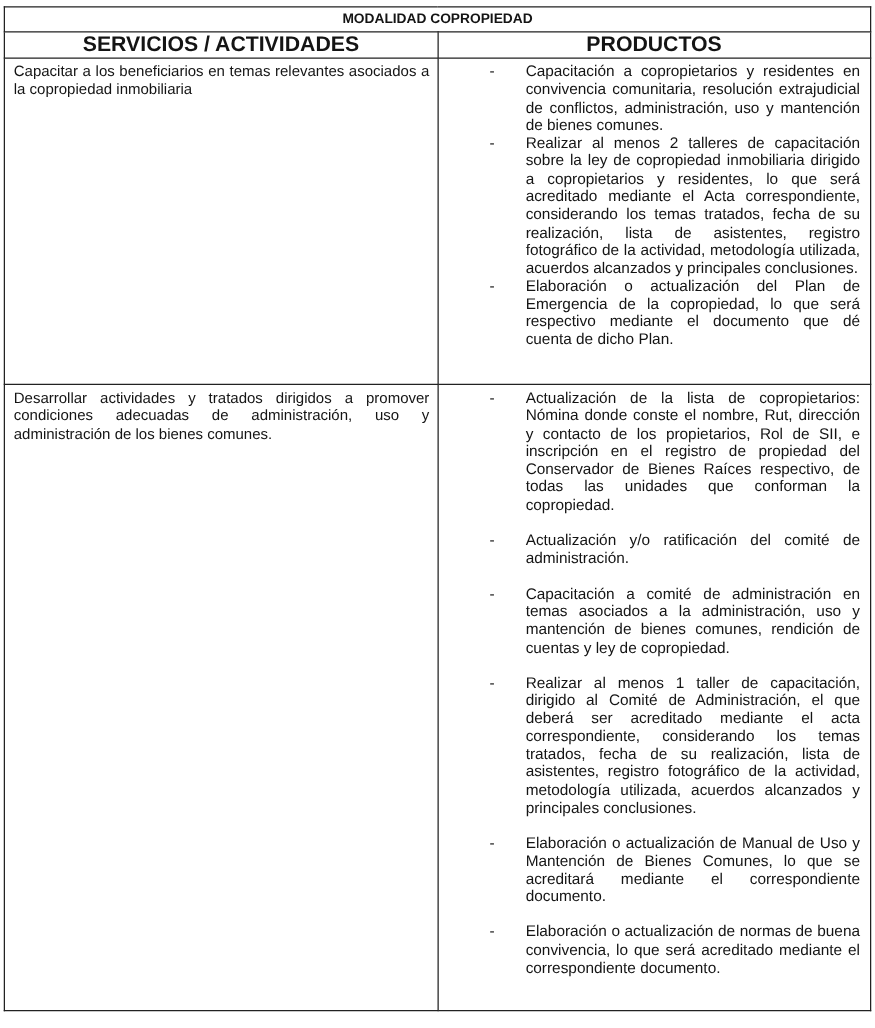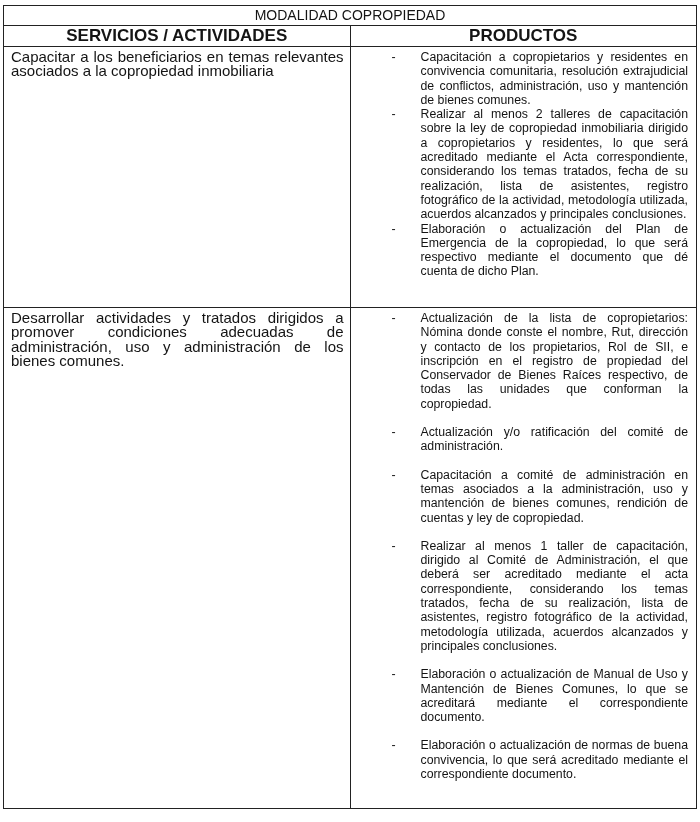--- a/index.html
+++ b/index.html
@@ -1,26 +1,26 @@
 <!DOCTYPE html>
 <html><head>
   <meta charset="utf-8">
   <style>
     html, body { margin: 0; padding: 0; background: #ffffff; }
     body { width: 700px; height: 822px; overflow: hidden; position: relative;
       font-family: "Liberation Sans", sans-serif; color: #141414; }
     .doc-table { position: absolute; left: 3px; top: 5px; width: 694px;
       border-collapse: collapse; table-layout: fixed; }
     .doc-table td, .doc-table th { border: 1.5px solid #222; vertical-align: top; padding: 0; }
-    .title-cell { height: 19px; text-align: center; font-weight: normal; font-size: 14px;
+    .title-cell { height: 19px; text-align: center; font-weight: bold; font-size: 11px;
       line-height: 19px; }
     .head-cell { height: 20px; text-align: center; font-weight: bold; font-size: 17px;
       line-height: 20px; }
     .col-left { width: 338px; }
-    .svc-text { font-size: 15px; line-height: 14.3px; text-align: justify; padding: 3px 6px 0 7px;
+    .svc-text { font-size: 12px; line-height: 14.3px; text-align: justify; padding: 3px 6px 0 7px;
       font-weight: 500; }
     .prod-list { list-style: none; margin: 0; padding: 3px 8px 0 0; }
     .prod-item { position: relative; padding-left: 70px; font-size: 12.3px; line-height: 14.3px;
       text-align: justify; }
     .prod-item .dash { position: absolute; left: 41px; top: 0; width: 8px; }
     .row2 .prod-item { margin-bottom: 14px; }
     .row2 .prod-item:last-child { margin-bottom: 0; }
     .row1 td { height: 260px; }
     .row2 td { height: 500px; }
   </style>

